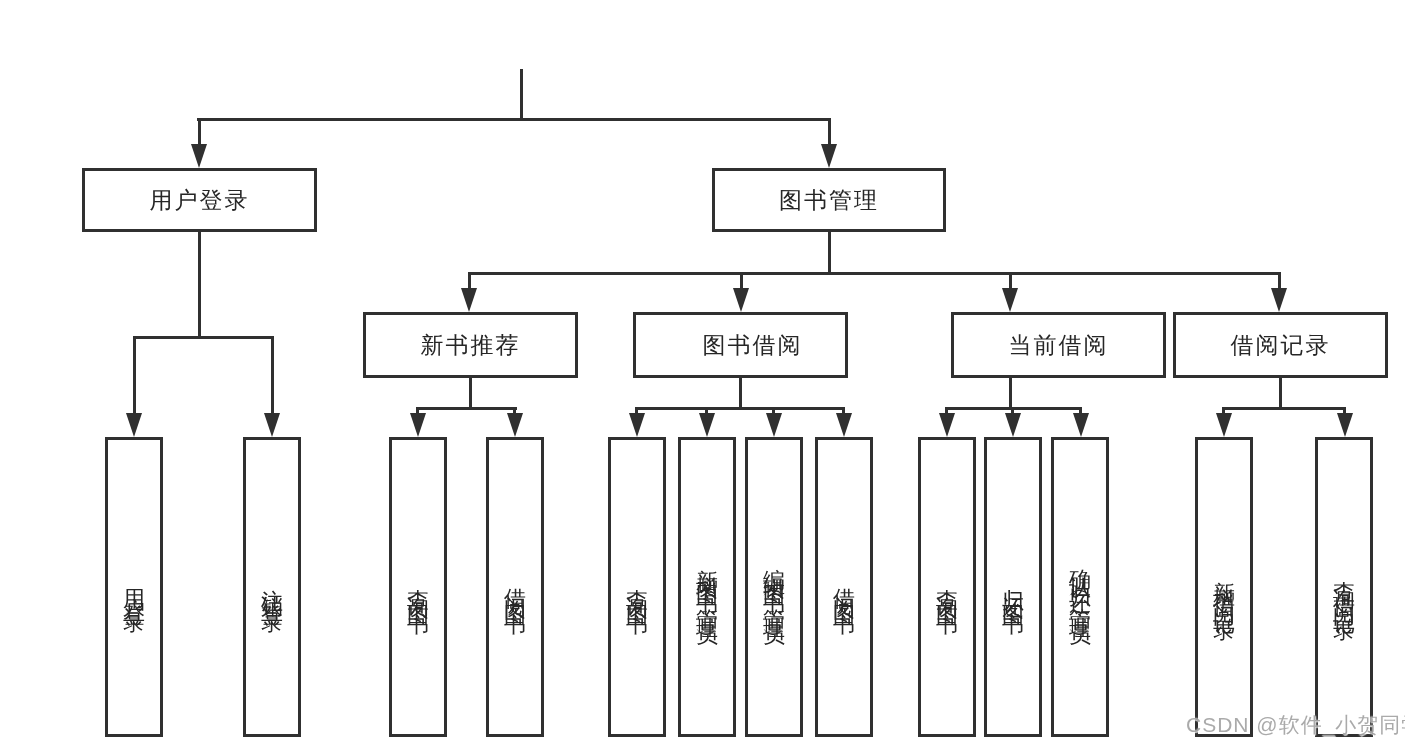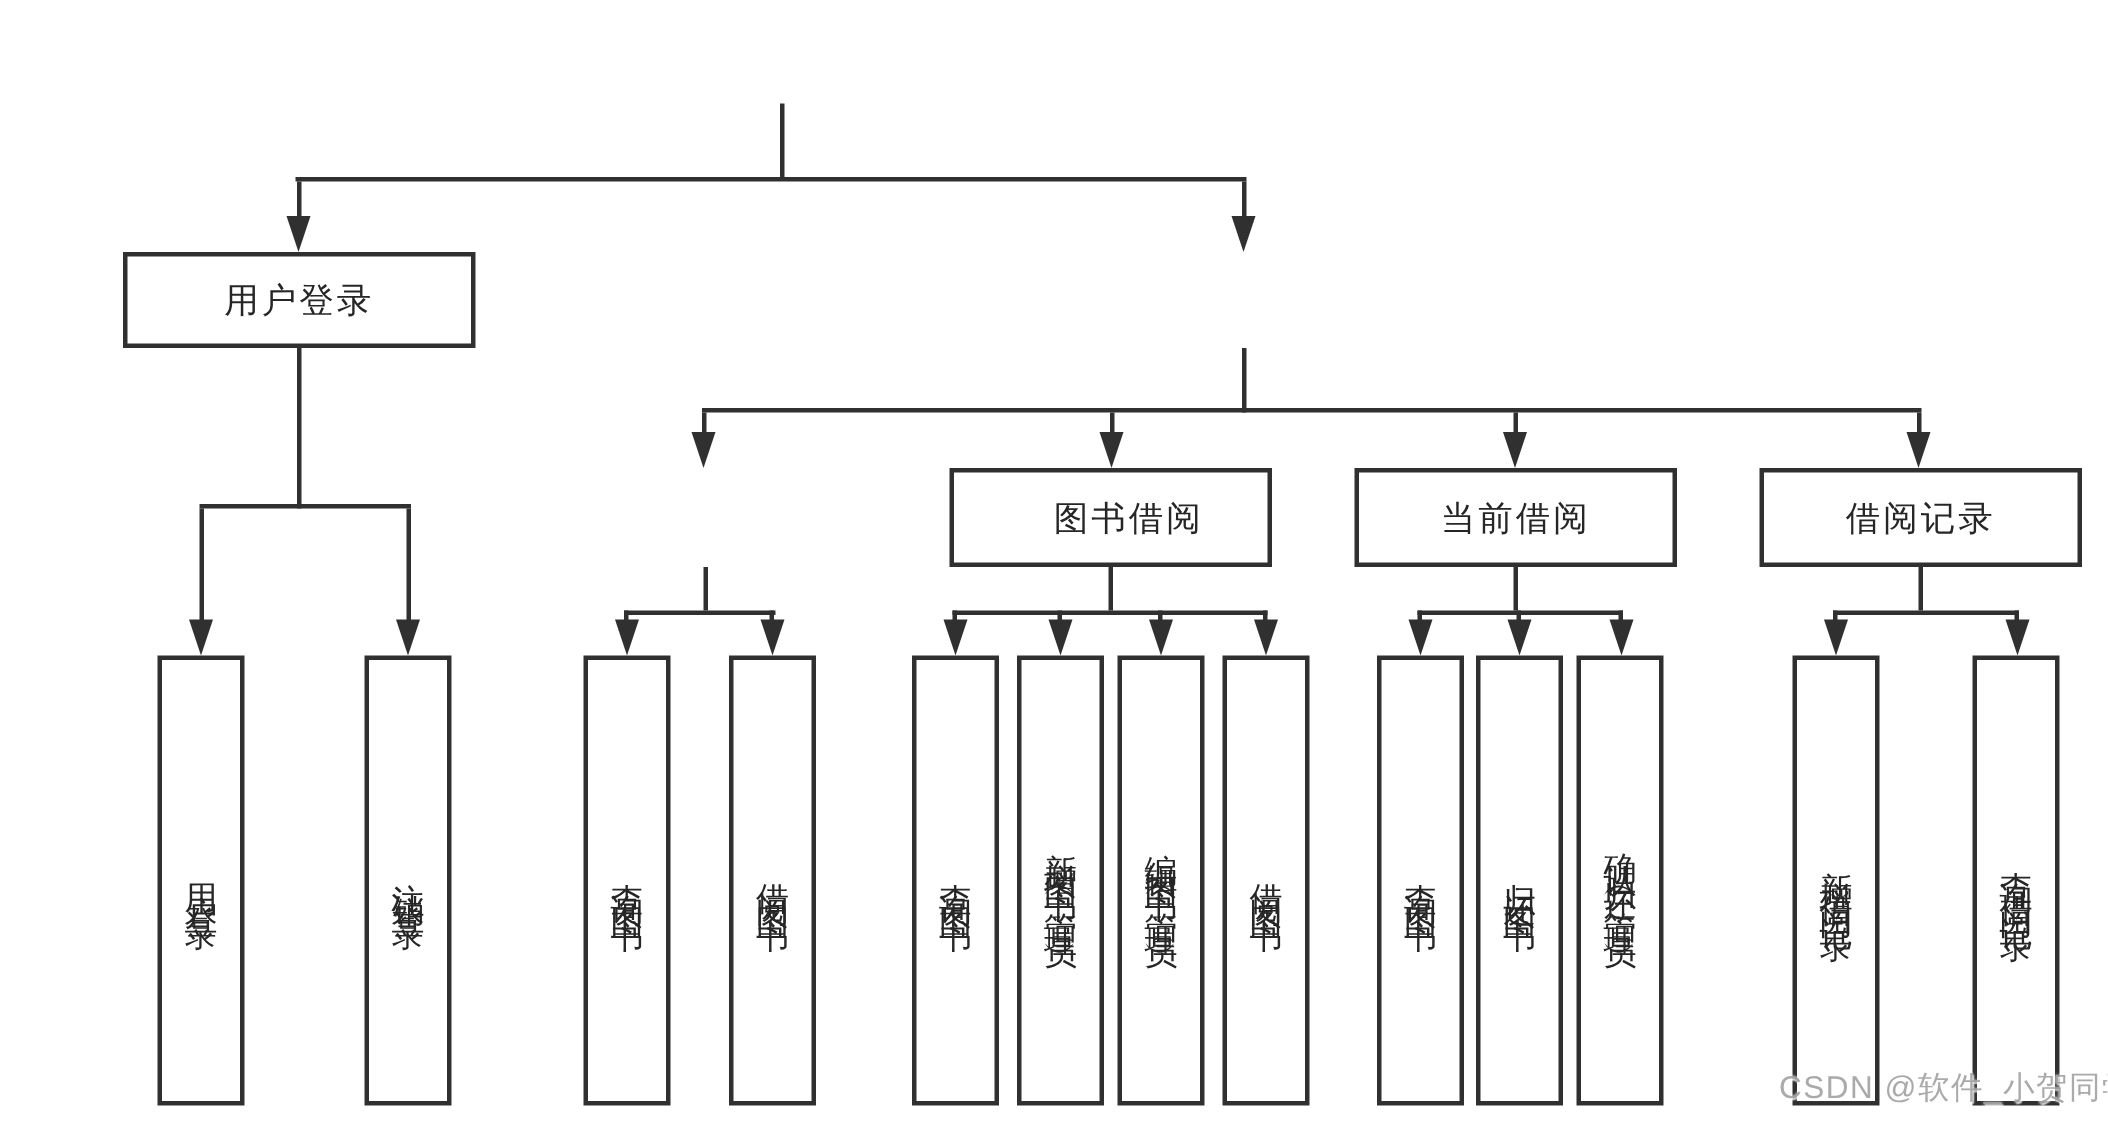--- a/index.html
+++ b/index.html
@@ -68,43 +68,49 @@
   <div class="vline" style="left:520px;top:69px;height:49px;"></div>
   <div class="hline" style="left:197px;top:118px;width:634px;"></div>
   <div class="vline" style="left:198px;top:121px;height:25px;"></div>
   <div class="arrow" style="left:191px;top:144px;"></div>
   <div class="vline" style="left:828px;top:121px;height:25px;"></div>
   <div class="arrow" style="left:821px;top:144px;"></div>
 
   <div class="box" style="left:82px;top:168px;width:235px;height:64px;">
     <span>用户登录</span>
   </div>
+  <div class="box" style="left:712px;top:168px;width:234px;height:64px;">
+    <span>图书管理</span>
+  </div>
 
   <div class="vline" style="left:198px;top:232px;height:107px;"></div>
   <div class="hline" style="left:133px;top:336px;width:141px;"></div>
   <div class="vline" style="left:133px;top:339px;height:76px;"></div>
   <div class="arrow" style="left:126px;top:413px;"></div>
   <div class="vline" style="left:271px;top:339px;height:76px;"></div>
   <div class="arrow" style="left:264px;top:413px;"></div>
 
   <div class="vline" style="left:828px;top:232px;height:43px;"></div>
   <div class="hline" style="left:468px;top:272px;width:813px;"></div>
   <div class="vline" style="left:468px;top:275px;height:15px;"></div>
   <div class="arrow" style="left:461px;top:288px;"></div>
   <div class="vline" style="left:740px;top:275px;height:15px;"></div>
   <div class="arrow" style="left:733px;top:288px;"></div>
   <div class="vline" style="left:1009px;top:275px;height:15px;"></div>
   <div class="arrow" style="left:1002px;top:288px;"></div>
   <div class="vline" style="left:1278px;top:275px;height:15px;"></div>
   <div class="arrow" style="left:1271px;top:288px;"></div>
 
+  <div class="box" style="left:363px;top:312px;width:215px;height:66px;">
+    <span>新书推荐</span>
+  </div>
   <div class="box" style="left:633px;top:312px;width:215px;height:66px;padding-left:24px;">
     <span>图书借阅</span>
   </div>
-  <div class="box" style="left:903px;top:312px;width:215px;height:66px;">
+  <div class="box" style="left:951px;top:312px;width:215px;height:66px;">
     <span>当前借阅</span>
   </div>
   <div class="box" style="left:1173px;top:312px;width:215px;height:66px;">
     <span>借阅记录</span>
   </div>
 
   <div class="vline" style="left:469px;top:378px;height:29px;"></div>
   <div class="hline" style="left:416px;top:407px;width:101px;"></div>
   <div class="vline" style="left:416px;top:407px;height:8px;"></div>
   <div class="arrow" style="left:410px;top:413px;"></div>

